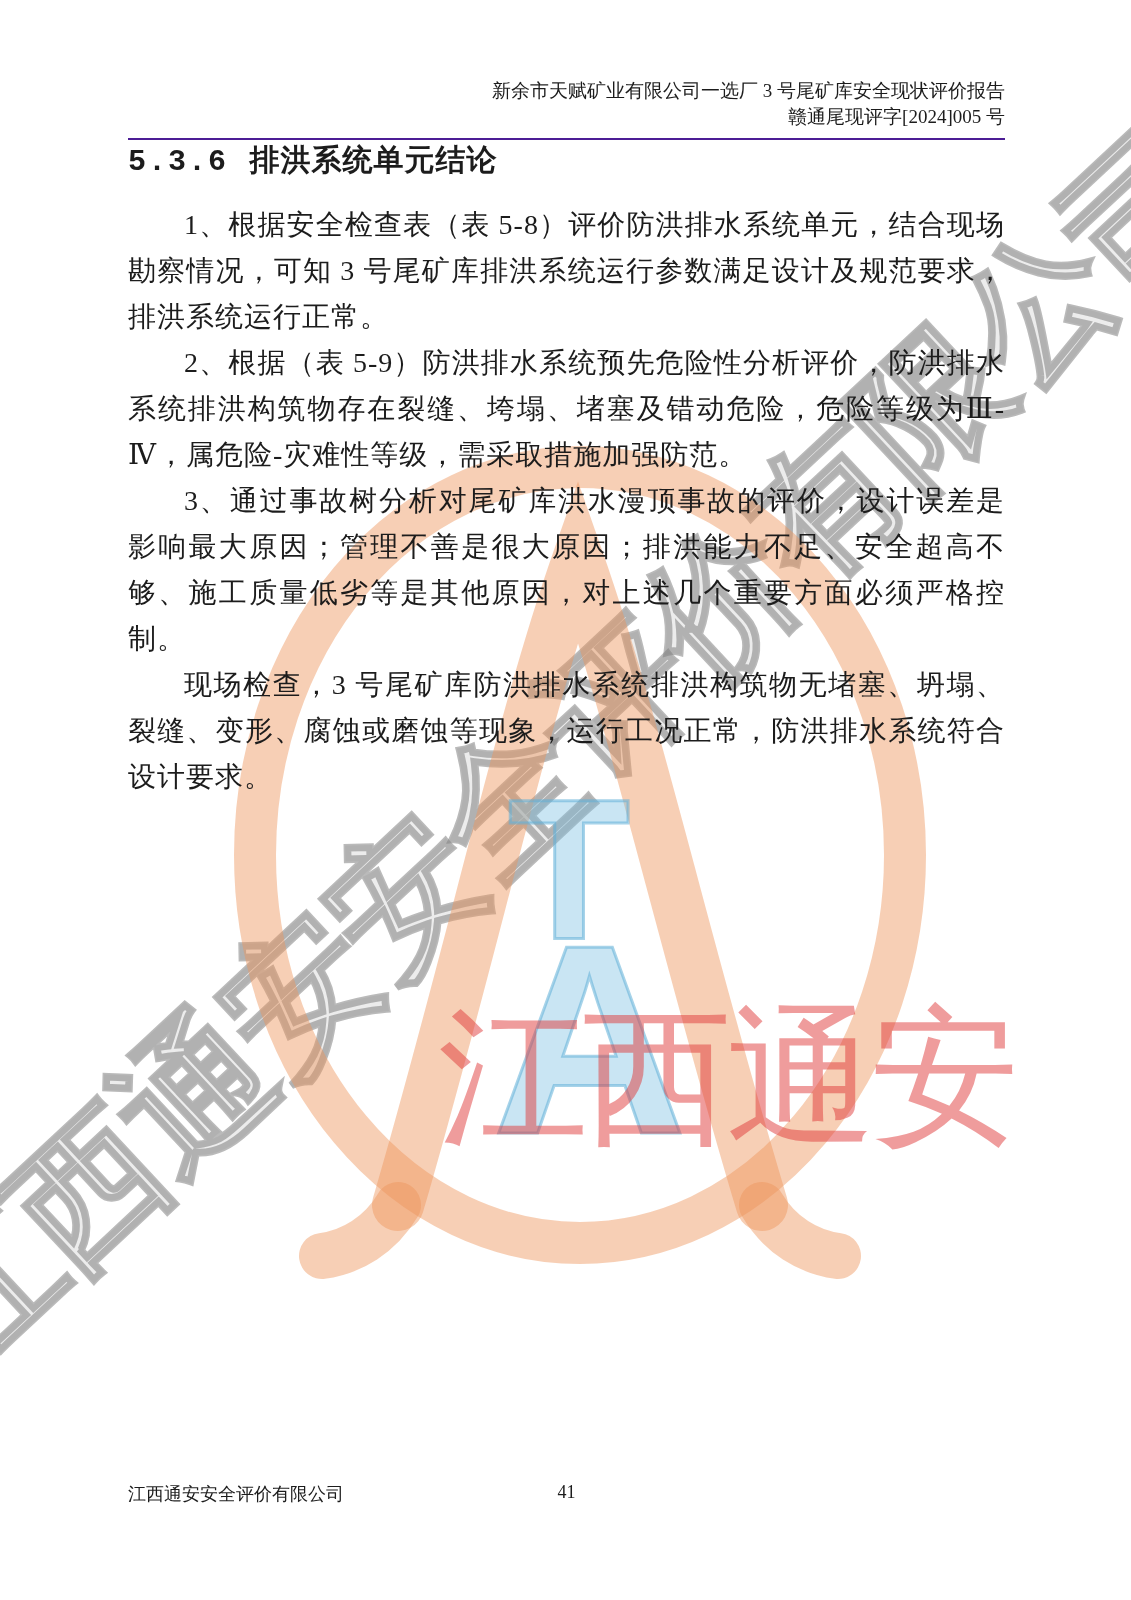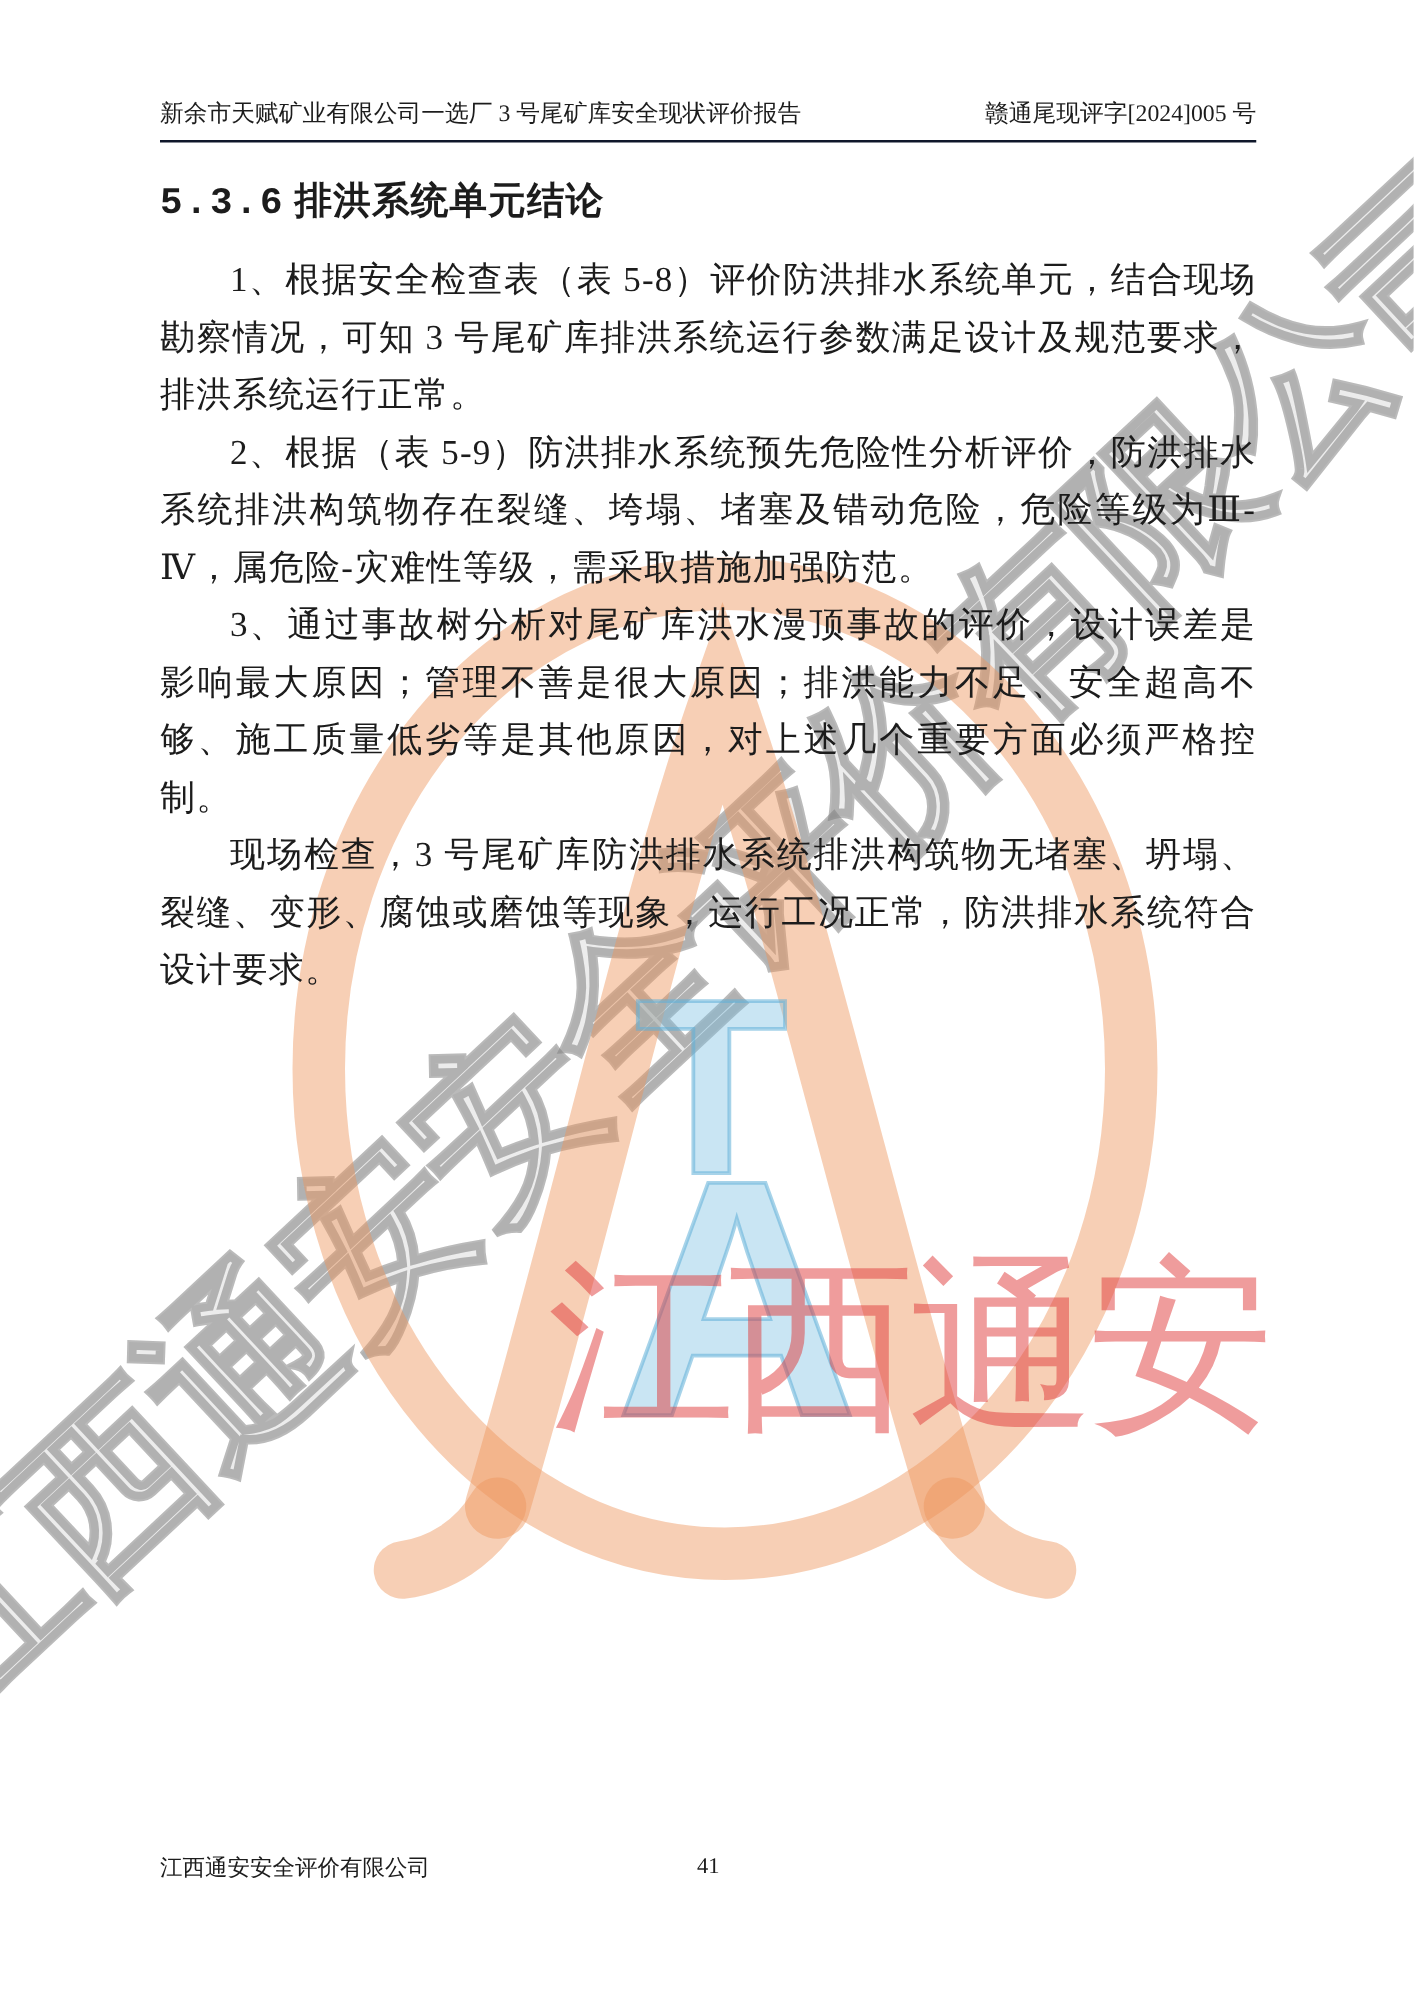--- a/index.html
+++ b/index.html
@@ -64,32 +64,33 @@
   .doc-header {
     position: absolute;
     left: 128px;
     top: 78px;
     width: 877px;
     display: flex;
     justify-content: space-between;
     align-items: flex-end;
     font-size: 19px;
     padding-bottom: 8px;
-    border-bottom: 2px solid #0f172a;
+    border-bottom: 2px solid #4c1d95;
+    flex-direction: column;
   }
 
   .section-heading {
     position: absolute;
     left: 128px;
     top: 140px;
     font-size: 30px;
     font-weight: bold;
   }
   .section-heading .num { font-family: Liberation Mono, monospace; letter-spacing: 2px; }
-  .section-heading .ttl { font-family: "Liberation Sans", "DejaVu Sans", sans-serif; letter-spacing: 1px; }
+  .section-heading .ttl { font-family: "Liberation Sans", "DejaVu Sans", sans-serif; margin-left: 14px; letter-spacing: 1px; }
 
   .body-text {
     position: absolute;
     left: 128px;
     top: 202px;
     width: 877px;
     font-size: 28px;
     line-height: 46px;
     text-align: justify;
     letter-spacing: 1px;

